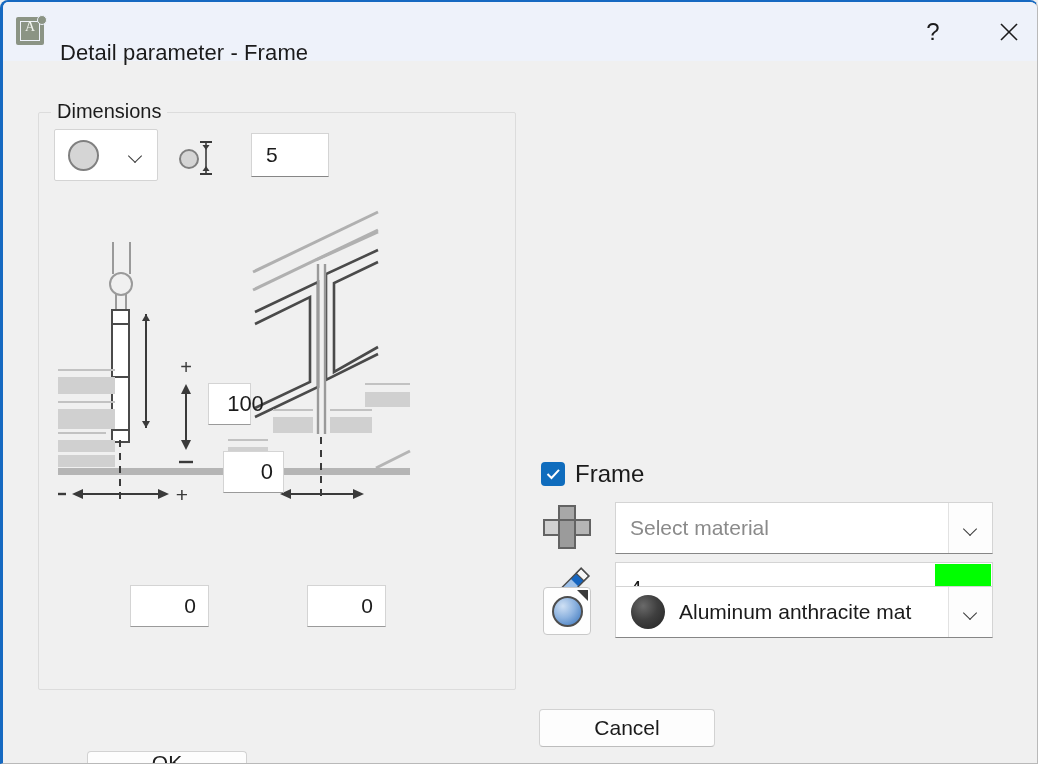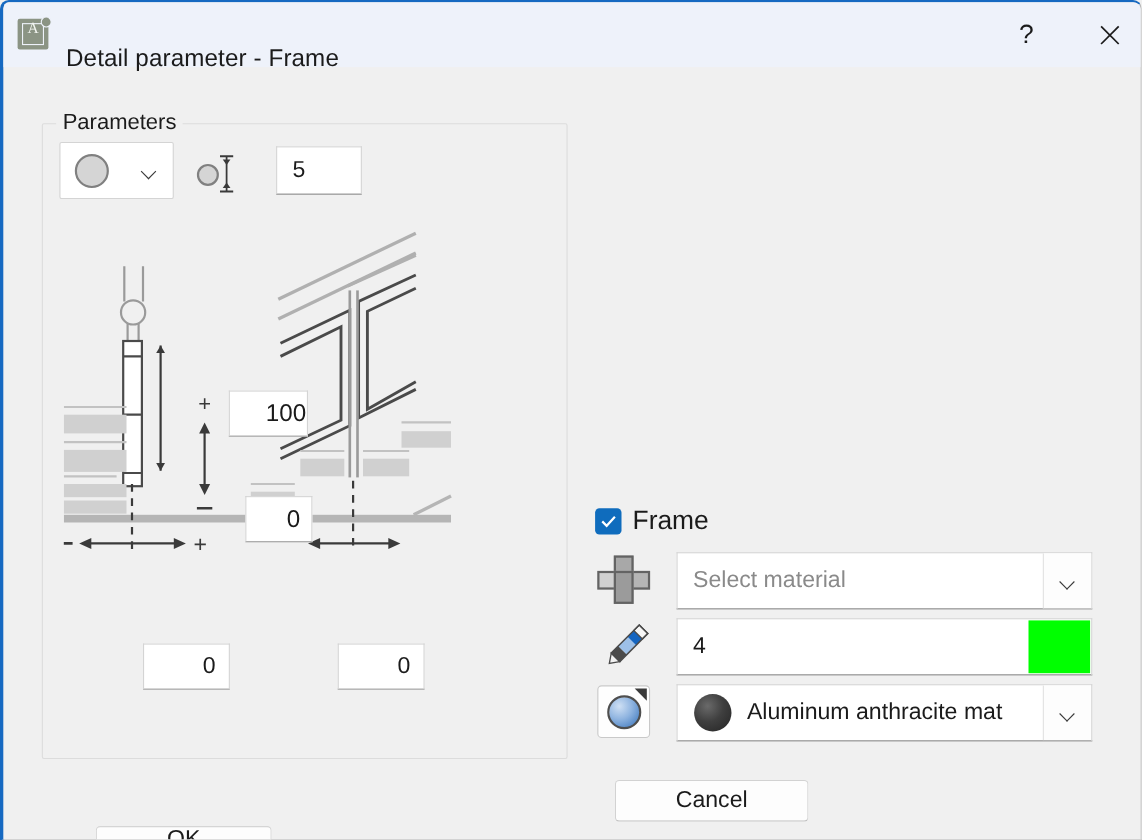--- a/index.html
+++ b/index.html
@@ -184,21 +184,21 @@
   
   .dfield {
     position: absolute;
     background: #ffffff;
     border: 1px solid #d4d4d4;
     border-bottom: 1px solid #9a9a9a;
     display: flex; align-items: center;
     font-size: 22px;
     color: #1b1b1b;
   }
-  #f-100 { left: 205px; top: 353px; width: 72px; height: 42px; justify-content: center; padding-left: 32px; }
+  #f-100 { left: 205px; top: 381px; width: 43px; height: 42px; justify-content: center; padding-left: 32px; }
   #f-0a  { left: 220px; top: 449px; width: 61px; height: 42px; justify-content: flex-end; padding-right: 10px; }
   #f-b1  { left: 127px; top: 583px; width: 79px; height: 42px; justify-content: flex-end; padding-right: 12px; font-size: 21px; }
   #f-b2  { left: 304px; top: 583px; width: 79px; height: 42px; justify-content: flex-end; padding-right: 12px; font-size: 21px; }
 
   
   #frame-check {
     position: absolute; left: 538px; top: 458px;
     display: flex; align-items: center;
   }
   #frame-check .box {
@@ -209,21 +209,21 @@
   }
   #frame-check .lbl {
     margin-left: 10px;
     font-size: 24px;
     color: #1b1b1b;
   }
 
   .prow { position: absolute; display: flex; align-items: center; }
   #row-material { left: 538px; top: 500px; }
   #row-pencil   { left: 538px; top: 560px; }
-  #row-sphere   { left: 538px; top: 620px; }
+  #row-sphere   { left: 538px; top: 584px; }
 
   .picon { width: 52px; height: 52px; position: relative; flex: 0 0 auto; }
 
   
   .mat-ico i {
     position: absolute;
     border: 2px solid #636363;
     background: #c7c7c7;
     display: block;
   }
@@ -302,21 +302,21 @@
     background: #fdfdfd;
     border: 1px solid #d2d2d2;
     border-bottom-color: #bdbdbd;
     border-radius: 4px;
     display: flex; align-items: center; justify-content: center;
     font-size: 21px;
     color: #1b1b1b;
     cursor: default;
   }
   #btn-ok     { left: 84px;  top: 749px; width: 160px; height: 24px; text-align: center; }
-  #btn-cancel { left: 556px; top: 707px; width: 176px; height: 38px; }
+  #btn-cancel { left: 536px; top: 707px; width: 176px; height: 38px; }
 </style>
 </head>
 <body>
 
 <div class="dialog">
 
   <div class="titlebar">
     <div class="title-icon">
       <div class="sq"></div>
       <div class="inner"></div>
@@ -329,21 +329,21 @@
       <div class="tbtn close">
         <svg width="22" height="22" viewBox="0 0 22 22">
           <line x1="3" y1="3" x2="19" y2="19" stroke="#1b1b1b" stroke-width="1.6"></line>
           <line x1="19" y1="3" x2="3" y2="19" stroke="#1b1b1b" stroke-width="1.6"></line>
         </svg>
       </div>
     </div>
   </div>
 
   <div class="group" id="grp-dimensions">
-    <div class="group-label">Parameters</div>
+    <div class="group-label">Dimensions</div>
   </div>
 
   <div id="shape-combo">
     <div class="circle"></div>
     <div class="chev-wrap">
         <div class="chev"></div>
       </div>
   </div>
 
   <div id="thick-icon">

